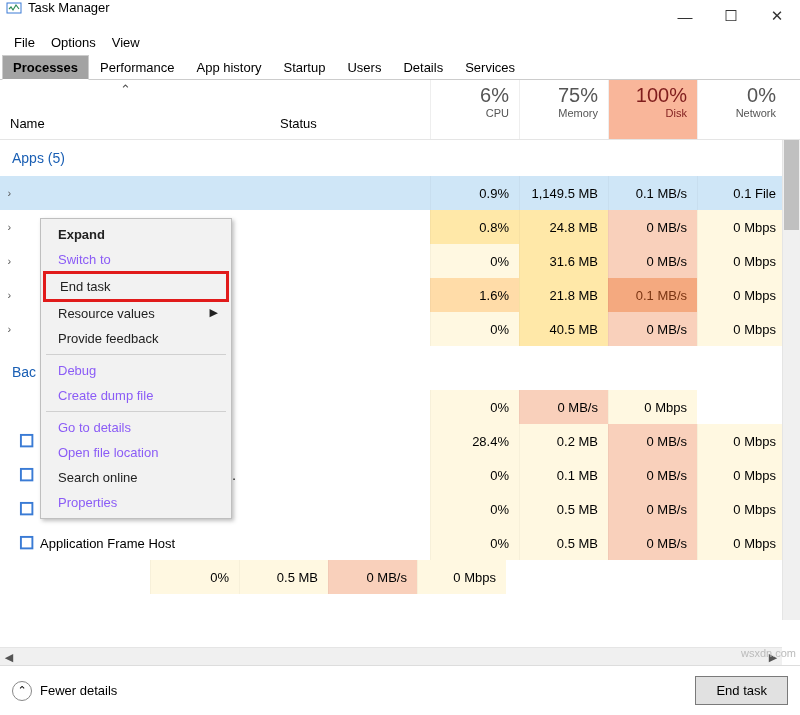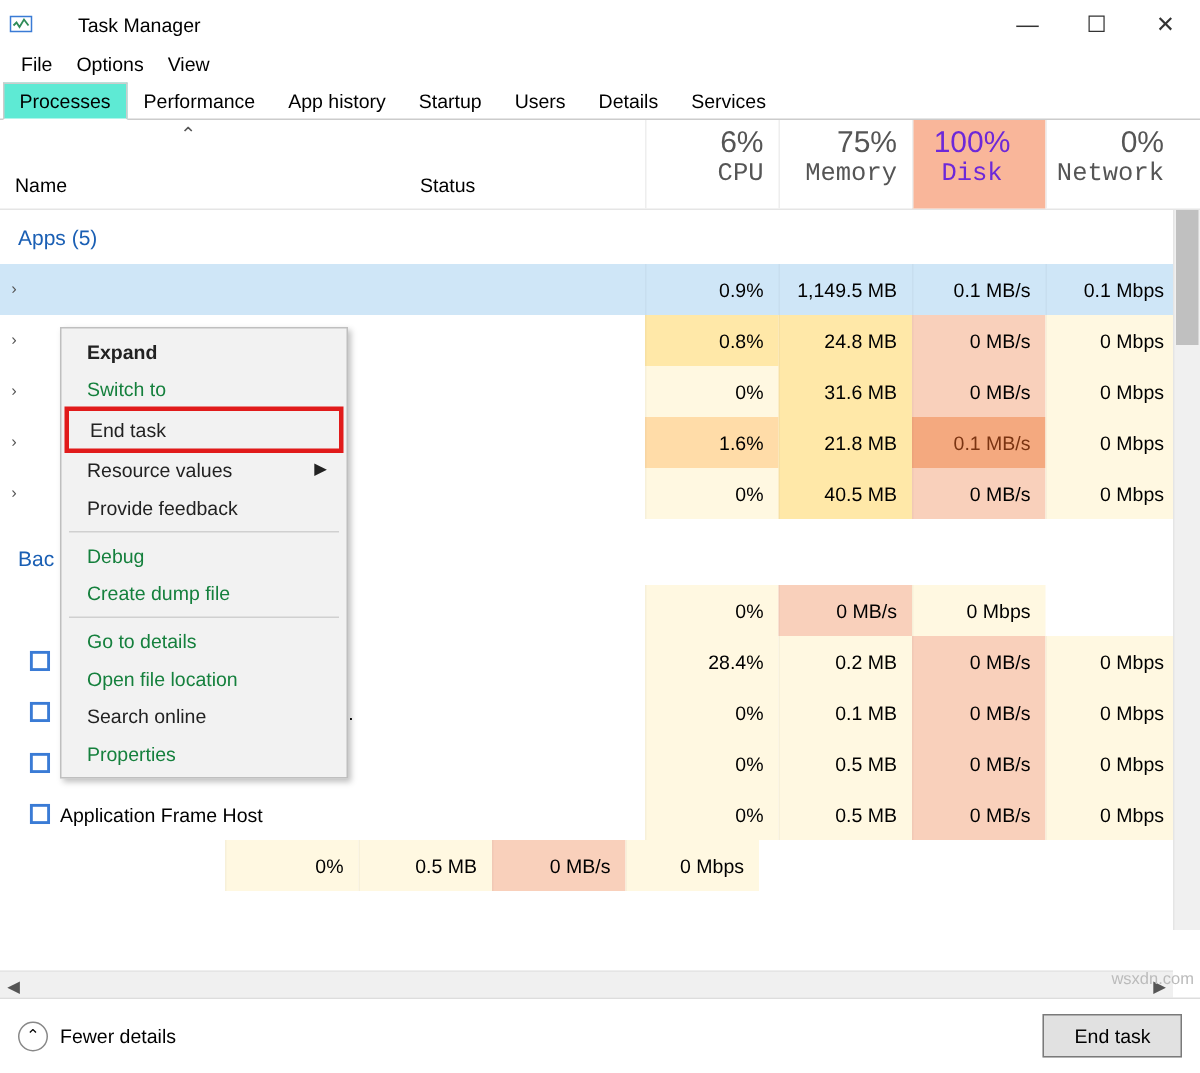--- a/index.html
+++ b/index.html
@@ -1,41 +1,41 @@
 <!DOCTYPE html>
 <html><head>
 <meta charset="utf-8">
 <style>
   * { box-sizing: border-box; font-family: "Segoe UI", Arial, sans-serif; }
   body { margin: 0; width: 800px; height: 715px; background: #fff; font-size: 13px; color: #000; overflow: hidden; position: relative; }
 
   
-  .titlebar { height: 32px; display: flex; align-items: center; padding-left: 6px; gap: 24px; }
+  .titlebar { height: 32px; display: flex; align-items: flex-start; padding-left: 6px; }
   .titlebar .appicon { width: 16px; height: 16px; margin-right: 6px; }
   .titlebar .title { font-size: 13px; }
   .winbtns { margin-left: auto; display: flex; }
   .winbtns div { width: 46px; height: 32px; display: flex; align-items: center; justify-content: center; font-size: 15px; color: #333; }
 
   
   .menubar { height: 20px; display: flex; align-items: center; padding-left: 14px; gap: 16px; font-size: 13px; }
 
   
   .tabs { display: flex; margin-top: 2px; height: 26px; border-bottom: 1px solid #ccc; padding-left: 2px; }
   .tab { padding: 4px 10px 3px 10px; font-size: 13px; border: 1px solid transparent; position: relative; top: 1px; }
-  .tab.active { border: 1px solid #ccc; border-bottom: 1px solid #fff; background: #5eead4; }
+  .tab.active { border: 1px solid #ccc; border-bottom: 1px solid #fff; background: #a3a3a3; font-weight: bold; }
 
   
   .headers { display: flex; height: 60px; border-bottom: 1px solid #e5e5e5; }
   .colname { width: 280px; display: flex; align-items: flex-end; padding: 0 0 8px 10px; position: relative; }
   .colstatus { width: 150px; display: flex; align-items: flex-end; padding-bottom: 8px; }
   .colnum { width: 89px; text-align: right; padding: 4px 10px 8px 0; border-left: 1px solid #eee; }
   .colnum .pct { font-size: 20px; color: #555; }
-  .colnum .lbl { font-size: 17px; color: #555; font-family: Liberation Mono, monospace; }
+  .colnum .lbl { font-size: 11px; color: #555; }
   .colnum.hot { background: #f9b69a; }
-  .colnum.hot .pct, .colnum.hot .lbl { color: #6d28d9; text-align: center; }
+  .colnum.hot .pct, .colnum.hot .lbl { color: #7f1d1d; }
   .sortarr { position: absolute; top: 2px; left: 120px; font-size: 13px; color: #555; }
 
   
   .tbody { position: relative; height: 480px; overflow: hidden; }
   .tbody .scroll { position: absolute; right: 0; top: 0; bottom: 0; width: 18px; background: #f0f0f0; border-left: 1px solid #e5e5e5; }
   .tbody .scroll .thumb { position: absolute; left: 1px; right: 1px; top: 0; height: 90px; background: #c0c0c0; }
 
   .grp { color: #1a5fb4; font-size: 14px; padding: 10px 0 10px 12px; }
   .row { display: flex; height: 34px; align-items: center; }
   .row .exp { width: 22px; text-align: center; color: #555; font-size: 11px; }
@@ -49,21 +49,21 @@
   .cell.hot { background: #f9d0bb; }
   .cell.vhot { background: #f4a97f; color: #7a3412; }
   .row.sel .cell { background: #cfe6f7; }
 
   .namewrap { display:flex; align-items:center; width:280px; }
   .statuswrap { width:150px; }
 
   
   .ctx { position: absolute; left: 40px; top: 218px; width: 192px; background: #f2f2f2; border: 1px solid #bfbfbf; box-shadow: 2px 2px 4px rgba(0,0,0,0.25); padding: 3px; font-size: 13px; z-index: 50; }
   .ctx .mi { padding: 5px 14px; color: #222; position: relative; }
-  .ctx .mi.dis { color: #15803d; }
+  .ctx .mi.dis { color: #8b5cf6; }
   .ctx .mi.bold { font-weight: 600; }
   .ctx .sep { height: 1px; background: #d0d0d0; margin: 3px 2px; }
   .ctx .mi .sub { position: absolute; right: 10px; top: 5px; font-size: 11px; }
   .ctx .hl { border: 3px solid #e11b1b; margin: -1px; }
 
   
   .footer { position: absolute; left: 0; right: 0; bottom: 0; height: 50px; border-top: 1px solid #ddd; display: flex; align-items: center; padding: 0 12px; }
   .fewer { display: flex; align-items: center; gap: 8px; }
   .fewer .circle { width: 20px; height: 20px; border: 1px solid #888; border-radius: 50%; display:flex; align-items:center; justify-content:center; font-size:11px; }
   .endtask { margin-left: auto; padding: 6px 20px; border: 1px solid #7a7a7a; background: #e1e1e1; font-size: 13px; }
@@ -146,21 +146,21 @@
   <div class="row sel">
     <div class="namewrap">
         <span class="exp">›</span>
         <span class="ic"></span>
         <span class="name"></span>
       </div>
     <div class="statuswrap"></div>
     <div class="cell">0.9%</div>
     <div class="cell">1,149.5 MB</div>
     <div class="cell">0.1 MB/s</div>
-    <div class="cell">0.1 Mbps</div>
+    <div class="cell">0.1 File</div>
   </div>
 
   <div class="row">
     <div class="namewrap">
         <span class="exp">›</span>
         <span class="ic"></span>
         <span class="name">) (2)</span>
       </div>
     <div class="statuswrap"></div>
     <div class="cell h1">0.8%</div>

